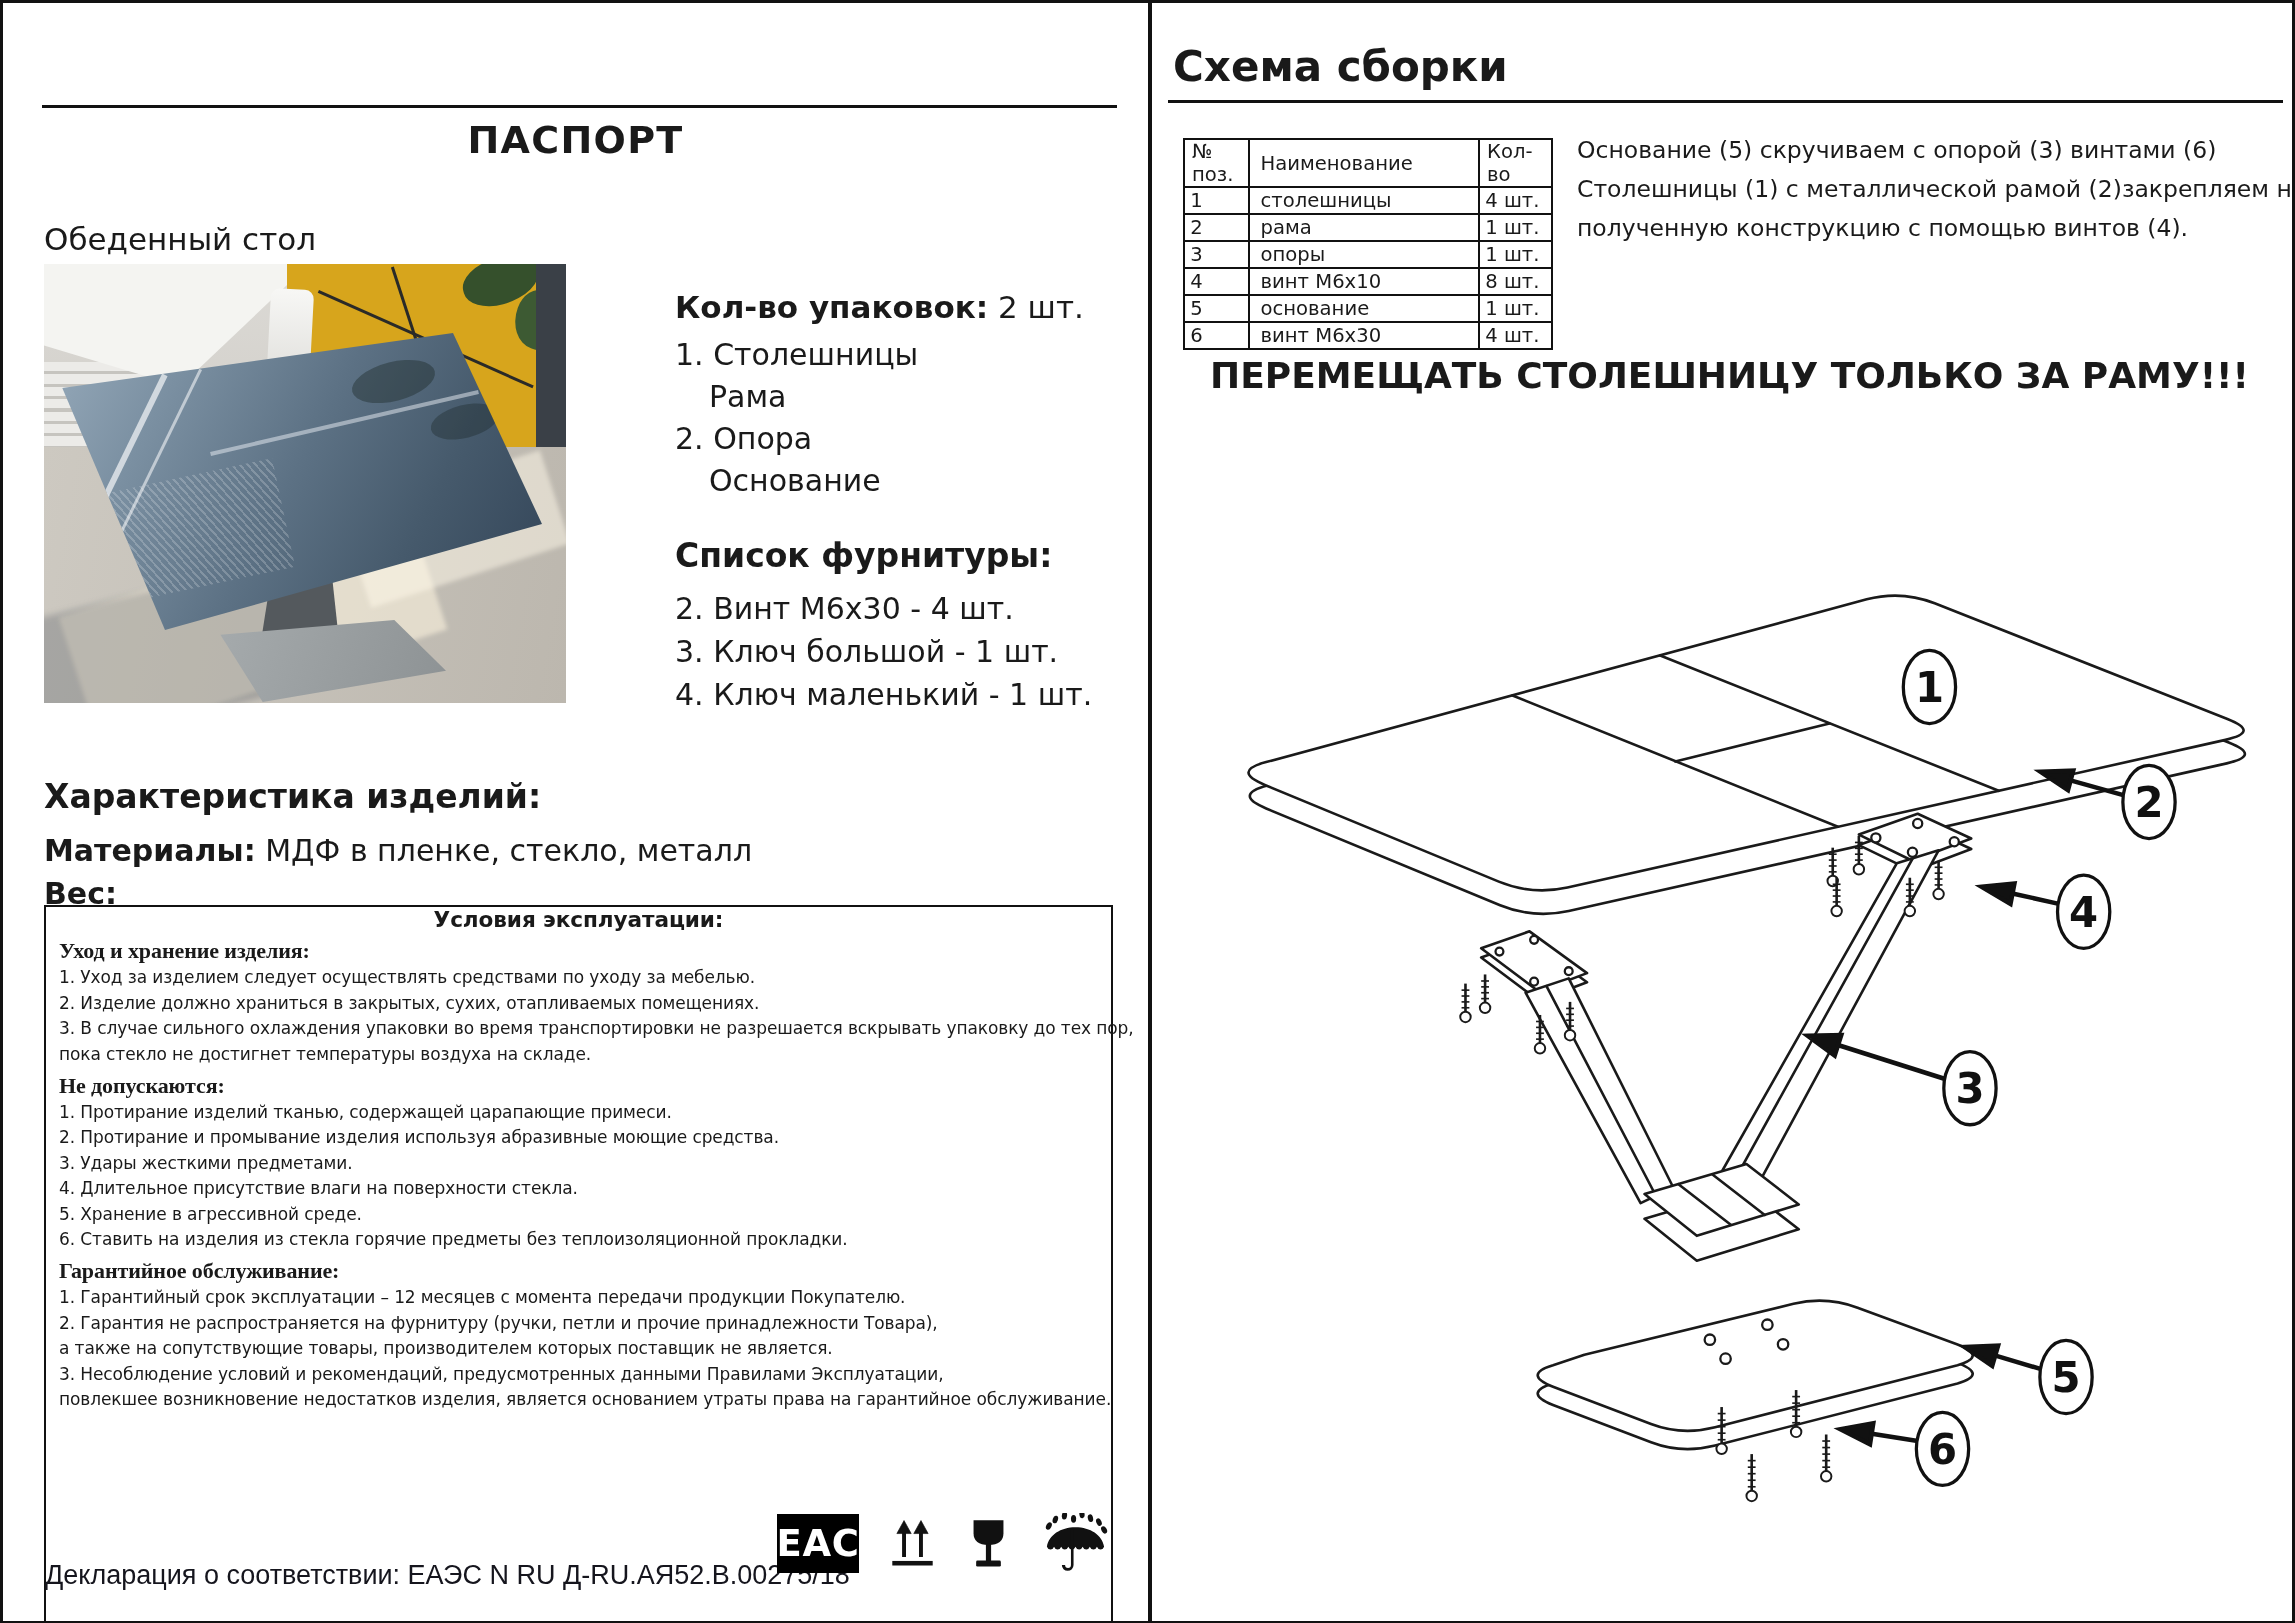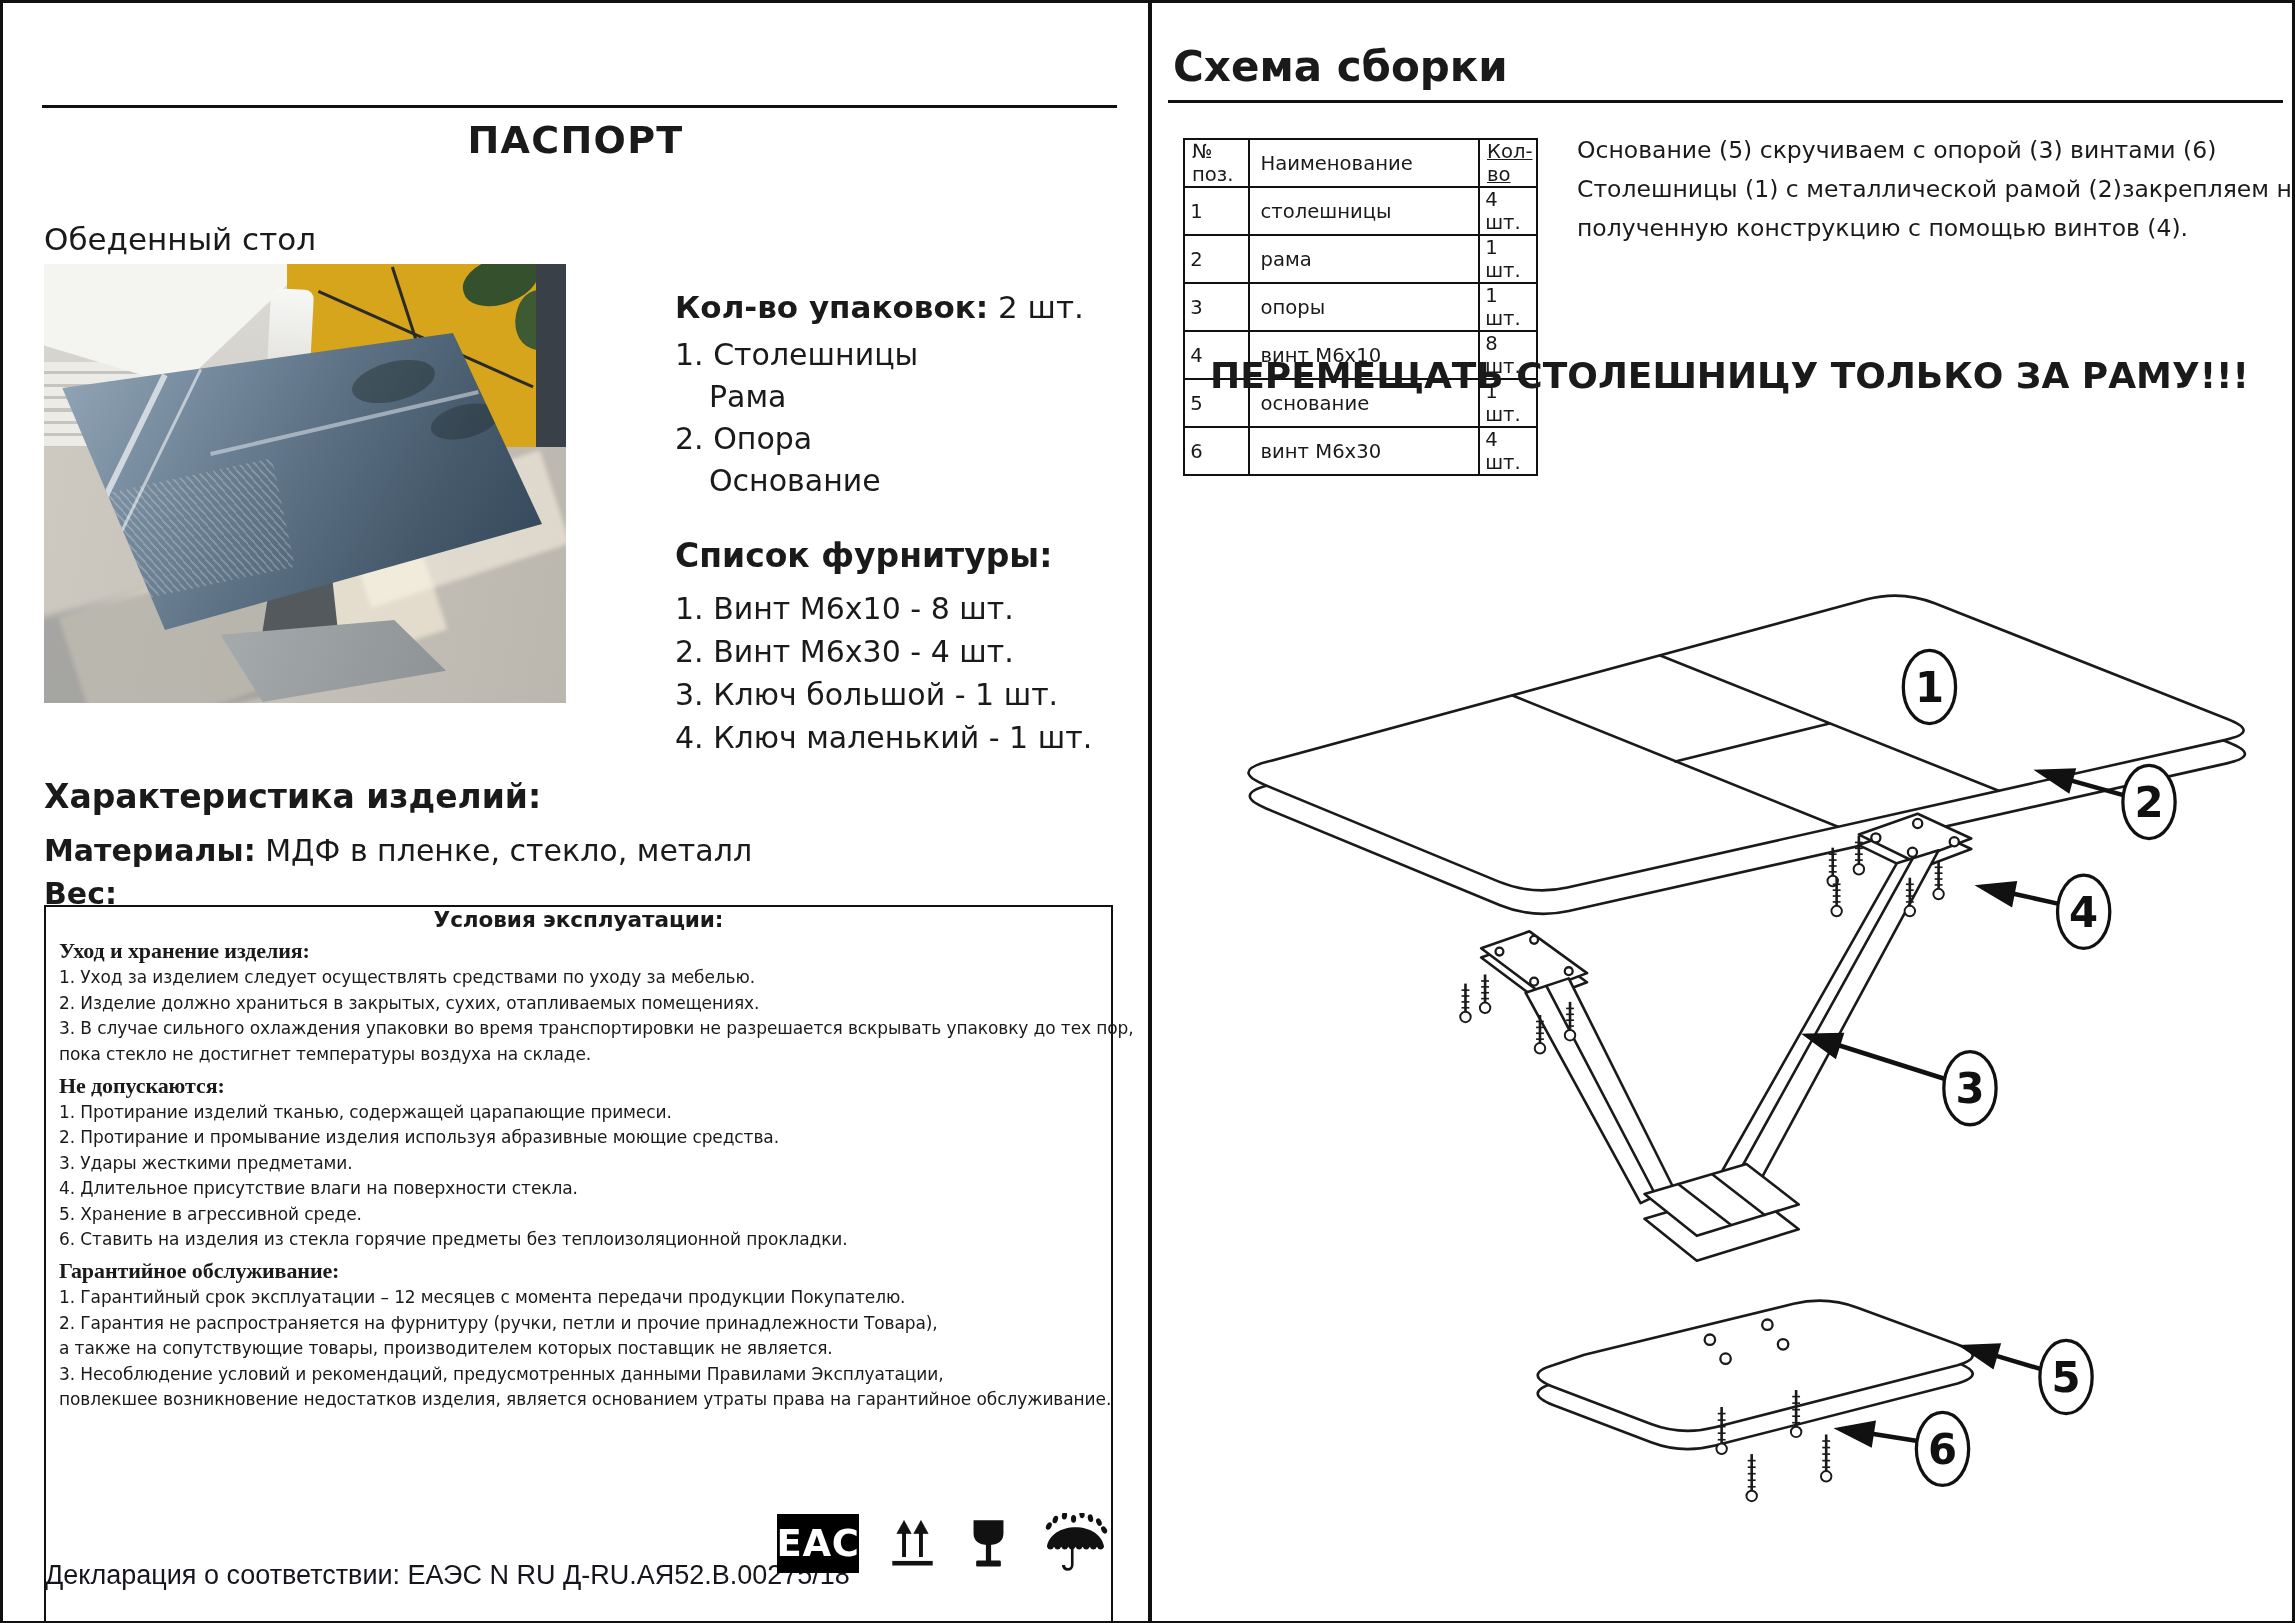--- a/index.html
+++ b/index.html
@@ -37,21 +37,21 @@
        display:flex;align-items:center;justify-content:center;font-size:37px;font-weight:bold;
        font-family:"DejaVu Sans",sans-serif;letter-spacing:0.7px;}
   .icon-svg{display:block;}
 
   
   .schema-title{left:1170px;top:39px;font-size:42px;font-weight:bold;}
   .parts-table{left:1180px;top:135px;border-collapse:collapse;table-layout:fixed;font-size:19.6px;}
   .parts-table th,.parts-table td{border:2px solid #111;text-align:left;font-weight:normal;box-sizing:border-box;}
   .parts-table th{height:37px;padding:0 0 0 7px;}
   .parts-table td{height:27px;padding:0 0 0 5.2px;}
-  .col-num{width:65px;}.col-name{width:230px;}.col-qty{width:58px;text-decoration:underline;}
+  .col-num{width:65px;}.col-name{width:230px;}.col-qty{width:73px;}
   .parts-table td.name,.parts-table th.name{padding-left:10.5px;}
 
   .instruction{left:1574px;top:128px;width:732px;font-size:23.5px;line-height:39px;}
   .warning{left:1157px;top:352px;width:1139px;text-align:center;font-size:36px;font-weight:bold;}
 
   .diagram{left:0;top:0;width:2295px;height:1624px;}
 </style>
 </head>
 <body>
 
@@ -98,21 +98,20 @@
     <b>Кол-во упаковок:</b><span> 2 шт.</span>
   </div>
   <div class="abs pack-list">
     <div>1. Столешницы</div>
     <div class="indent">Рама</div>
     <div>2. Опора</div>
     <div class="indent">Основание</div>
   </div>
   <div class="abs hw-title">Список фурнитуры:</div>
   <div class="abs hw-list">
-    <div>1. Винт М6х10 - 8 шт.</div>
     <div>2. Винт М6х30 - 4 шт.</div>
     <div>3. Ключ большой - 1 шт.</div>
     <div>4. Ключ маленький - 1 шт.</div>
   </div>
 
   <div class="abs mat-line">
     <b>Материалы:</b><span> МДФ в пленке, стекло, металл</span>
   </div>
   <div class="abs char-title">Характеристика изделий:</div>
   <div class="abs weight-line">Вес:</div>

